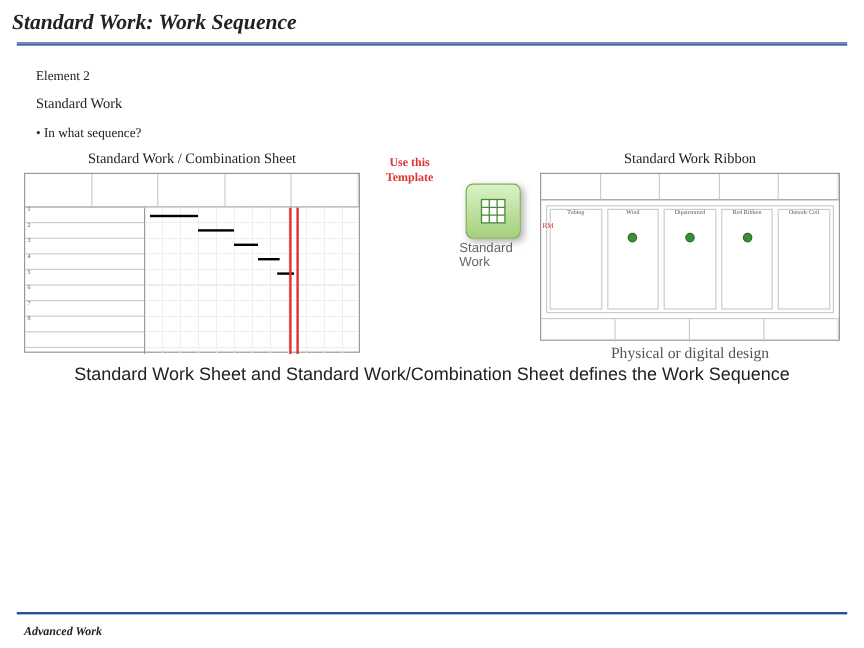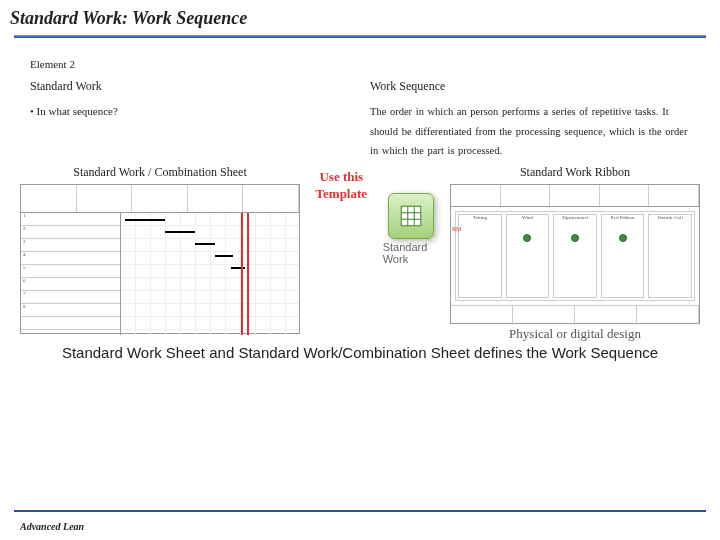--- a/index.html
+++ b/index.html
@@ -30,21 +30,21 @@
   .redline2 { position:absolute; top:0; bottom:0; width:2px; background:#d33; left:126px; }
   .gbar { position:absolute; height:2px; background:#000; }
   .sws-top { height:22px; border-bottom:1px solid #999; display:flex; }
   .sws-top div { flex:1; border-right:1px solid #ccc; }
   .sws-body { height:90px; margin:4px; border:1px solid #ccc; position:relative; display:flex; }
   .station { flex:1; border:1px solid #ccc; margin:2px; font-size:5px; text-align:center; color:#555;}
   .sws-label { position:absolute; left:-4px; top:14px; font-size:6px; color:#d33; }
   .sws-foot { height:20px; border-top:1px solid #ccc; display:flex; }
   .sws-foot div { flex:1; border-right:1px solid #ccc; }
   .physical { font-size:13px; text-align:left; color:#555; margin-top:2px; }
-  .use-tmpl { width:80px; font-size:13px; color:#d33; font-weight:bold; text-align:center; line-height:1.3; padding-top:4px; font-family:"Comic Sans MS",cursive; }
+  .use-tmpl { width:80px; font-size:10px; color:#d33; font-weight:bold; text-align:center; line-height:1.3; padding-top:4px; font-family:"Comic Sans MS",cursive; }
   .excel-block { display:flex; flex-direction:column; align-items:center; margin-top:28px; }
   .excel-icon { width:46px; height:46px; border-radius:6px; background:linear-gradient(#d9f2c6,#a4d07a); border:1px solid #7aaa4d; position:relative; display:flex; align-items:center; justify-content:center; box-shadow:2px 2px 6px rgba(0,0,0,.3); }
   .excel-icon svg { width:26px; height:26px; }
   .excel-label { font-size:11px; color:#666; font-family:Arial,sans-serif; margin-top:2px; }
   .big-caption { text-align:center; font-size:15px; font-family:Arial,sans-serif; margin-top:2px; }
   .bottom-rule { position:absolute; left:14px; right:14px; bottom:28px; height:2px; background:#2a4f9e; }
   .brand { position:absolute; left:20px; bottom:8px; font-size:10px; font-style:italic; font-weight:bold; }
   .dot { position:absolute; width:8px; height:8px; border-radius:50%; background:#3a8f3a; border:1px solid #2a6a2a; }
 </style>
 </head>
@@ -56,24 +56,20 @@
 <div class="title-rule"></div>
 
 <div class="subhead">Element 2</div>
 
 <div class="two-col">
   <div class="col">
     <div class="col-head">Standard Work</div>
     <ul>
       <li>In what sequence?</li>
     </ul>
-  </div>
-  <div class="col">
-    <div class="col-head">Work Sequence</div>
-    <p>The order in which an person performs a series of repetitive tasks. It should be differentiated from the processing sequence, which is the order in which the part is processed.</p>
   </div>
 </div>
 
 <div class="sheets-row">
 
   <div class="sheet-block">
     <div class="sheet-title">Standard Work / Combination Sheet</div>
     <div class="fig combo">
       <div class="combo-top">
           <div></div>
@@ -148,13 +144,13 @@
         </div>
     </div>
     <div class="physical">Physical or digital design</div>
   </div>
 
 </div>
 
 <div class="big-caption">Standard Work Sheet and Standard Work/Combination Sheet defines the Work Sequence</div>
 
 <div class="bottom-rule"></div>
-<div class="brand">Advanced Lean</div>
+<div class="brand">Advanced Work</div>
 
 </body></html>

